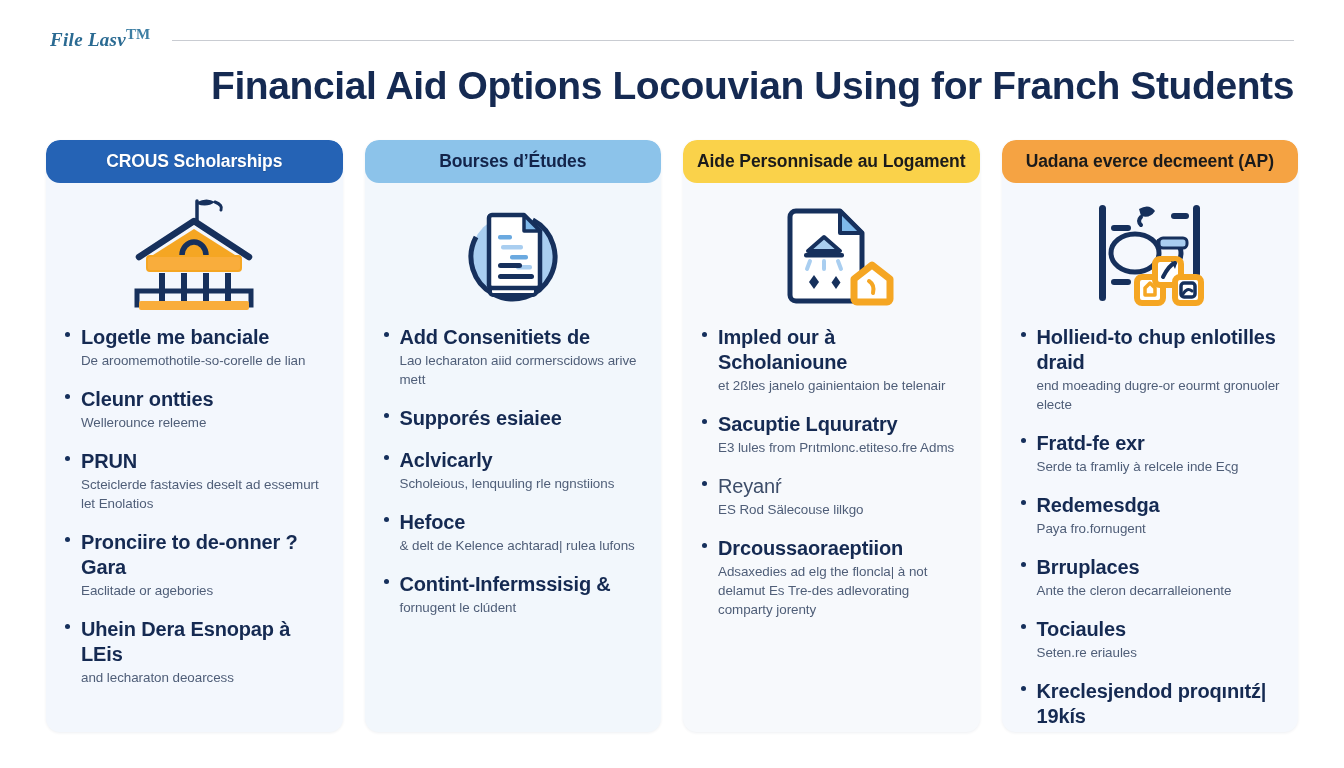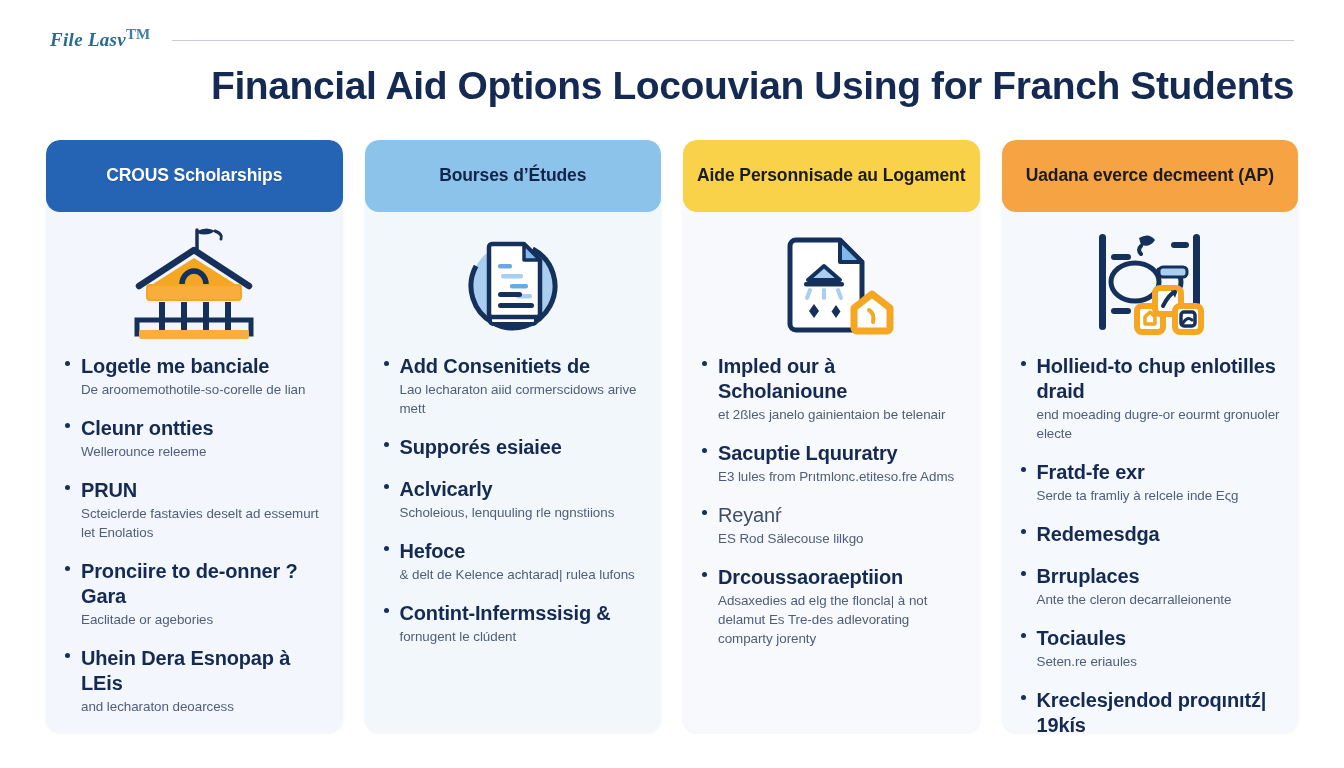--- a/index.html
+++ b/index.html
@@ -91,21 +91,21 @@
     display: flex;
     flex-direction: column;
     box-shadow: 0 1px 3px rgba(20,40,80,.07);
   }
   .card.bg-a { background: #f3f7fd; }
   .card.bg-b { background: #f2f7fc; }
   .card.bg-c { background: #f7f9fc; }
   .card.bg-d { background: #f5f8fd; }
 
   .card-header {
-    height: 72px;
+    height: 43px;
     border-radius: 14px;
     display: flex;
     align-items: center;
     justify-content: center;
     text-align: center;
     padding: 4px 0;
     font-size: 17.5px;
     font-weight: bold;
     line-height: 1.12;
     letter-spacing: -0.1px;
@@ -360,20 +360,21 @@
           <li>
             <span class="pt-title">Hollieıd-to chup enlotilles draid</span>
             <span class="pt-desc">end moeading dugre-or eourmt gronuoler electe</span>
           </li>
           <li>
             <span class="pt-title">Fratd-fe exr</span>
             <span class="pt-desc">Serde ta framliy à relcele inde Eςg</span>
           </li>
           <li>
             <span class="pt-title">Redemesdga</span>
+            <span class="pt-desc">Paya fro.fornugent</span>
           </li>
           <li>
             <span class="pt-title">Brruplaces</span>
             <span class="pt-desc">Ante the cleron decarralleionente</span>
           </li>
           <li>
             <span class="pt-title">Tociaules</span>
             <span class="pt-desc">Seten.re eriaules</span>
           </li>
           <li>

